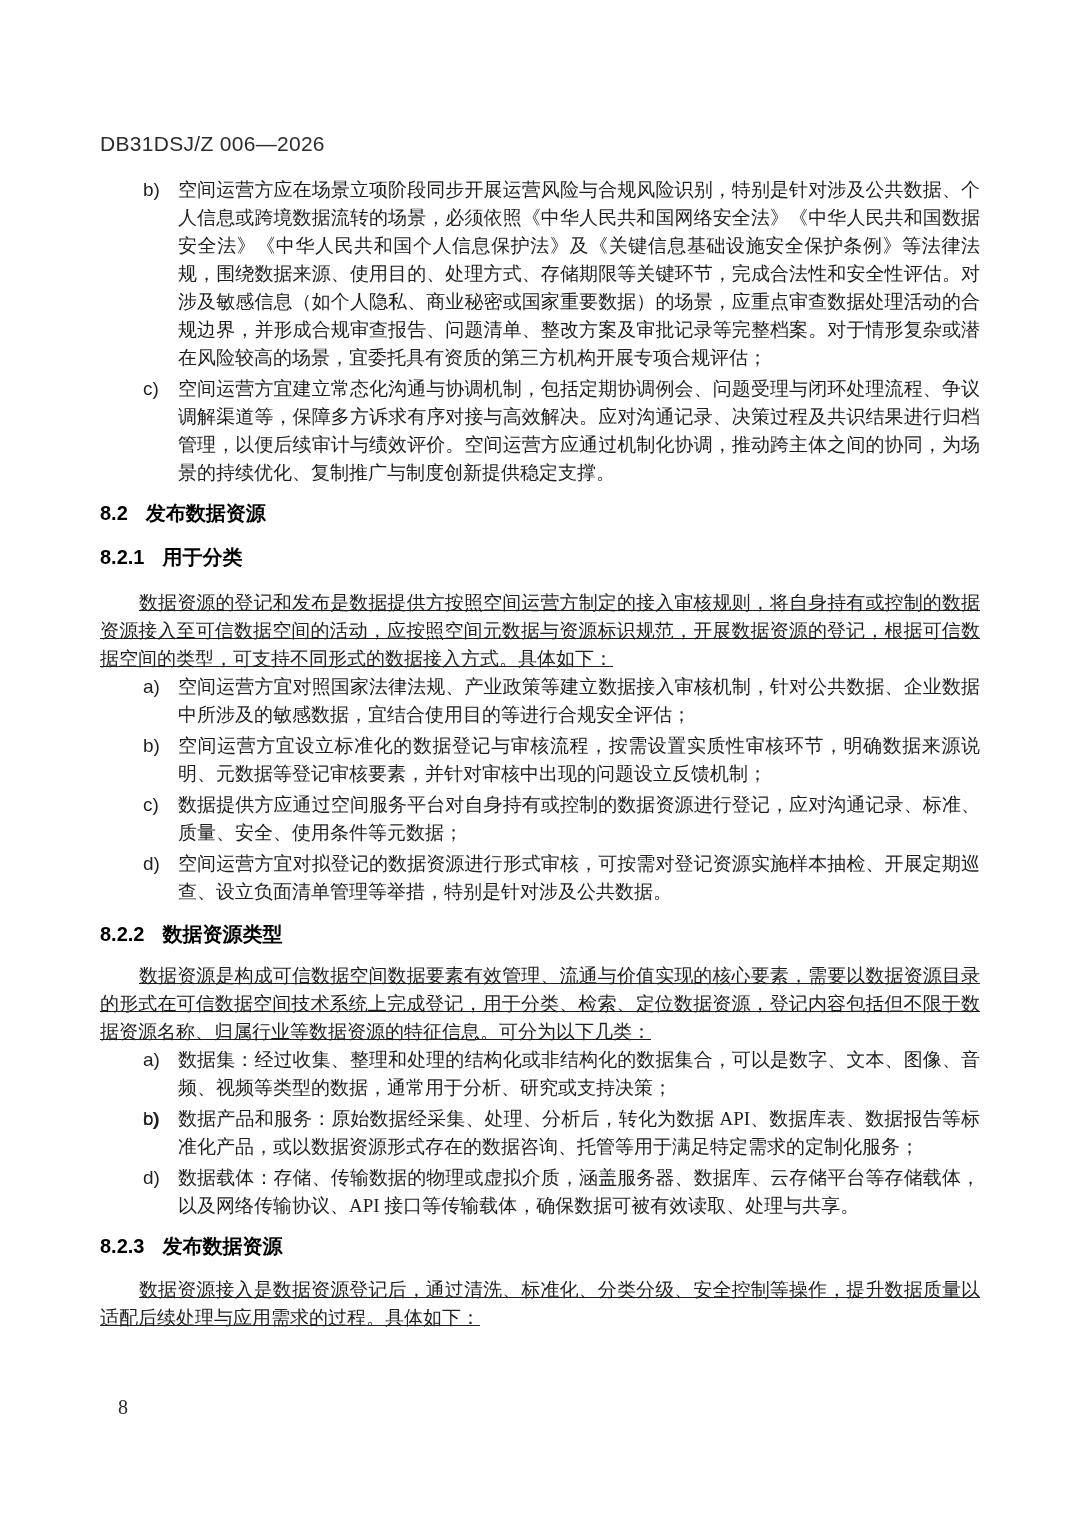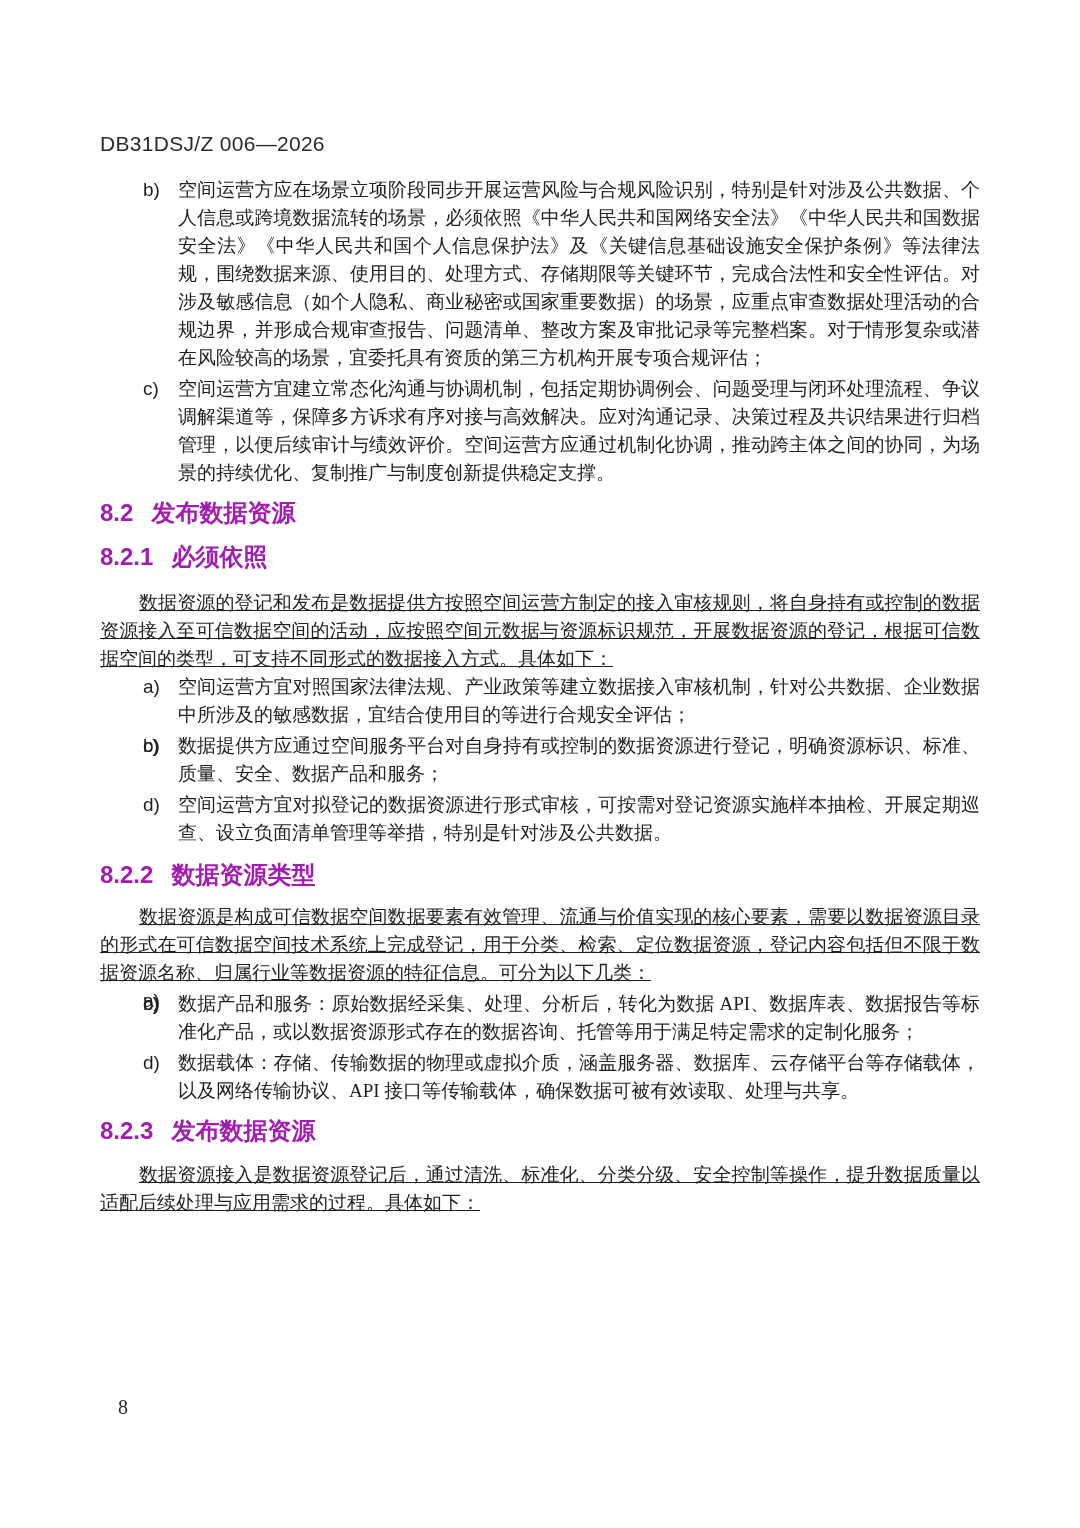--- a/index.html
+++ b/index.html
@@ -40,22 +40,22 @@
     position: absolute;
     left: 43px;
     top: 0;
     font-family: "Liberation Sans", "DejaVu Sans", sans-serif;
     font-size: 19px;
     color: #1f1f1f;
   }
   .heading {
     font-family: "Liberation Sans", "DejaVu Sans", sans-serif;
     font-weight: 600;
-    font-size: 24px;
-    color: #a21caf;
+    font-size: 20px;
+    color: #000000;
     text-align: left;
   }
   .h-82   { margin-top: 12px; margin-bottom: 16px; }
   .h-821  { margin-bottom: 18px; }
   .h-822  { margin-top: 14px; margin-bottom: 14px; }
   .h-823  { margin-top: 12px; margin-bottom: 16px; }
   .heading .h-num { display: inline-block; margin-right: 18px; }
   .para {
     text-indent: 39px;
     margin-bottom: 0;
@@ -86,49 +86,51 @@
     <div class="li">
       <span class="li-label">c)</span>
       <span class="li-text">空间运营方宜建立常态化沟通与协调机制，包括定期协调例会、问题受理与闭环处理流程、争议调解渠道等，保障多方诉求有序对接与高效解决。应对沟通记录、决策过程及共识结果进行归档管理，以便后续审计与绩效评价。空间运营方应通过机制化协调，推动跨主体之间的协同，为场景的持续优化、复制推广与制度创新提供稳定支撑。</span>
     </div>
 
     <div class="heading h-82">
       <span class="h-num">8.2</span><span class="h-title">发布数据资源</span>
     </div>
 
     <div class="heading h-821">
-      <span class="h-num">8.2.1</span><span class="h-title">必须依照</span>
+      <span class="h-num">8.2.1</span><span class="h-title">用于分类</span>
     </div>
 
     <p class="para">数据资源的登记和发布是数据提供方按照空间运营方制定的接入审核规则，将自身持有或控制的数据资源接入至可信数据空间的活动，应按照空间元数据与资源标识规范，开展数据资源的登记，根据可信数据空间的类型，可支持不同形式的数据接入方式。具体如下：</p>
 
     <div class="li">
       <span class="li-label">a)</span>
       <span class="li-text">空间运营方宜对照国家法律法规、产业政策等建立数据接入审核机制，针对公共数据、企业数据中所涉及的敏感数据，宜结合使用目的等进行合规安全评估；</span>
     </div>
     <div class="li">
       <span class="li-label">b)</span>
+      <span class="li-text">空间运营方宜设立标准化的数据登记与审核流程，按需设置实质性审核环节，明确数据来源说明、元数据等登记审核要素，并针对审核中出现的问题设立反馈机制；</span>
     </div>
     <div class="li">
       <span class="li-label">c)</span>
-      <span class="li-text">数据提供方应通过空间服务平台对自身持有或控制的数据资源进行登记，明确资源标识、标准、质量、安全、数据产品和服务；</span>
+      <span class="li-text">数据提供方应通过空间服务平台对自身持有或控制的数据资源进行登记，应对沟通记录、标准、质量、安全、使用条件等元数据；</span>
     </div>
     <div class="li">
       <span class="li-label">d)</span>
       <span class="li-text">空间运营方宜对拟登记的数据资源进行形式审核，可按需对登记资源实施样本抽检、开展定期巡查、设立负面清单管理等举措，特别是针对涉及公共数据。</span>
     </div>
 
     <div class="heading h-822">
       <span class="h-num">8.2.2</span><span class="h-title">数据资源类型</span>
     </div>
 
     <p class="para">数据资源是构成可信数据空间数据要素有效管理、流通与价值实现的核心要素，需要以数据资源目录的形式在可信数据空间技术系统上完成登记，用于分类、检索、定位数据资源，登记内容包括但不限于数据资源名称、归属行业等数据资源的特征信息。可分为以下几类：</p>
 
     <div class="li">
       <span class="li-label">a)</span>
+      <span class="li-text">数据集：经过收集、整理和处理的结构化或非结构化的数据集合，可以是数字、文本、图像、音频、视频等类型的数据，通常用于分析、研究或支持决策；</span>
     </div>
     <div class="li">
       <span class="li-label">b)</span>
     </div>
     <div class="li">
       <span class="li-label">c)</span>
       <span class="li-text">数据产品和服务：原始数据经采集、处理、分析后，转化为数据 API、数据库表、数据报告等标准化产品，或以数据资源形式存在的数据咨询、托管等用于满足特定需求的定制化服务；</span>
     </div>
     <div class="li">
       <span class="li-label">d)</span>

